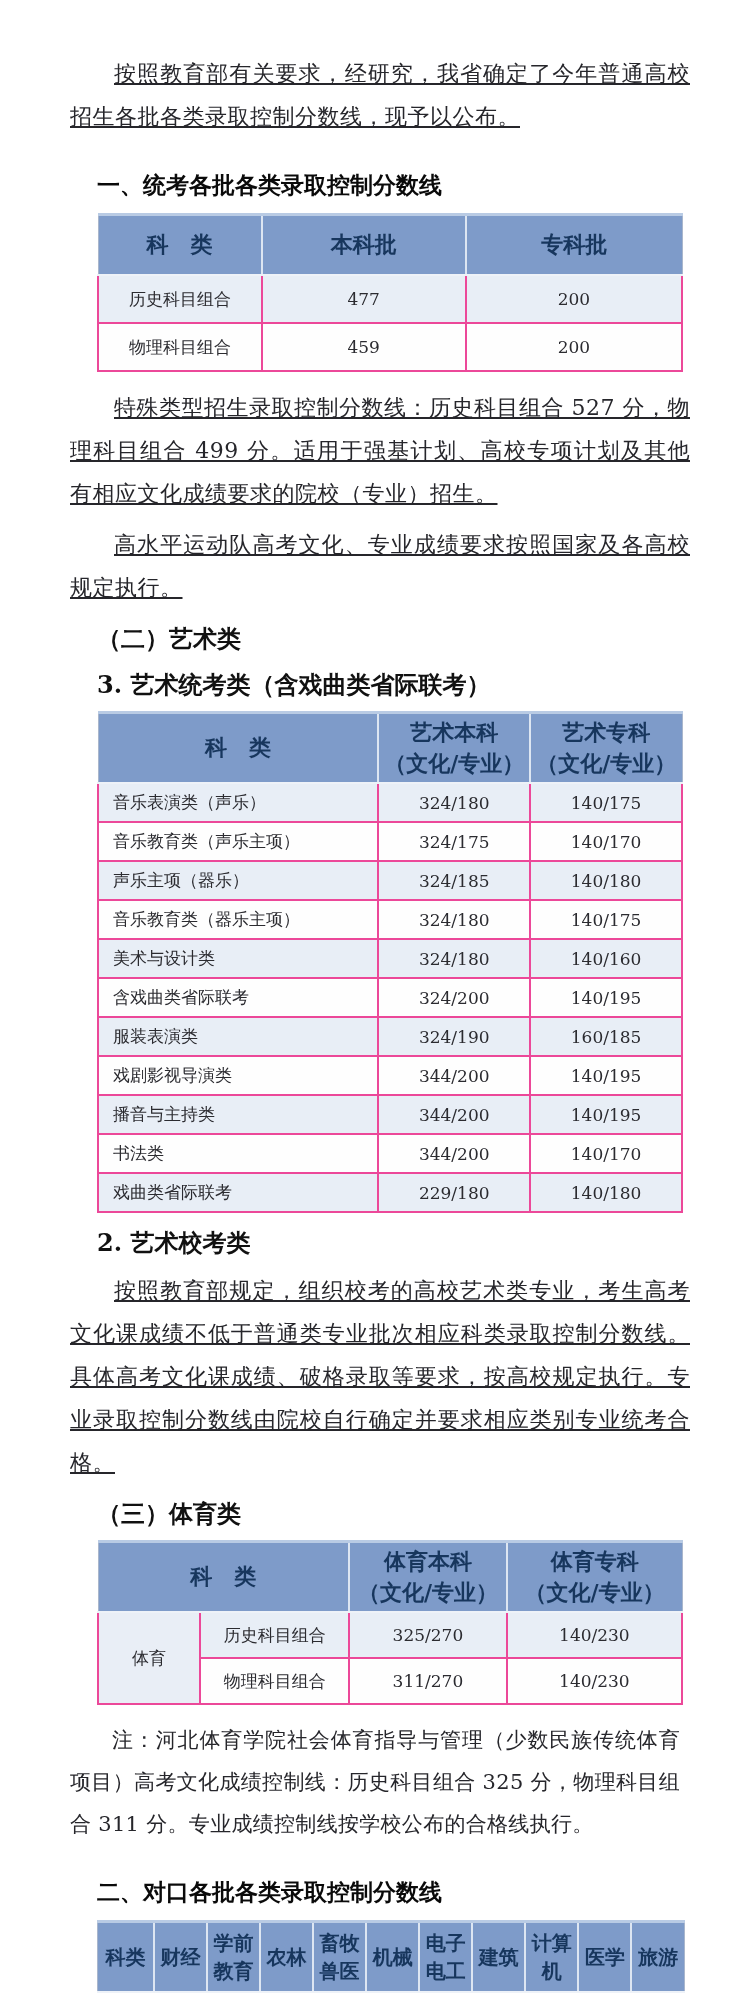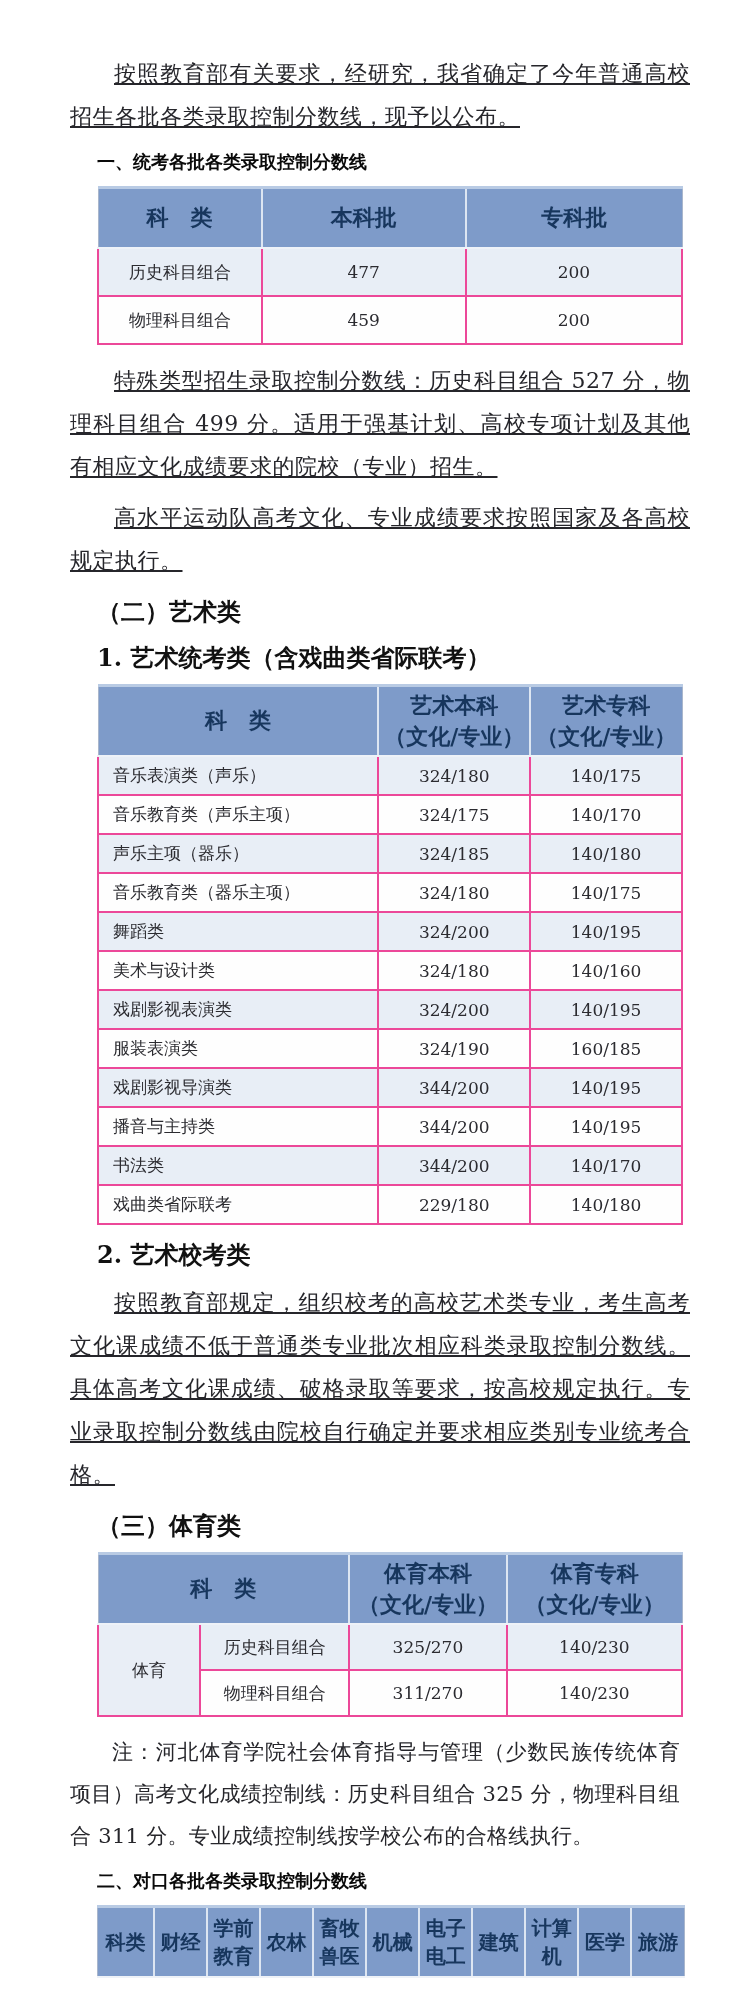--- a/index.html
+++ b/index.html
@@ -17,23 +17,23 @@
     line-height: 43px;
     text-align: justify;
     text-indent: 2em;
     margin: 4px 0 8px 0;
     letter-spacing: 0.5px;
     text-decoration: underline;
   }
   .h1 {
     font-family: "Liberation Sans", "DejaVu Sans", sans-serif;
     font-weight: 700;
-    font-size: 18px;
+    font-size: 23px;
     color: #0a0a0a;
-    margin: 12px 0 12px 27px;
+    margin: 32px 0 12px 27px;
   }
   .h2 {
     font-family: "DejaVu Serif", serif;
     font-weight: 700;
     font-size: 24px;
     color: #111;
     margin: 14px 0 10px 27px;
   }
   .h3 {
     font-family: "DejaVu Serif", serif;
@@ -147,21 +147,21 @@
           <td>459</td>
           <td>200</td>
         </tr>
       </tbody>
   </table>
 
   <p class="body-para">特殊类型招生录取控制分数线：历史科目组合 527 分，物理科目组合 499 分。适用于强基计划、高校专项计划及其他有相应文化成绩要求的院校（专业）招生。</p>
   <p class="body-para">高水平运动队高考文化、专业成绩要求按照国家及各高校规定执行。</p>
 
   <div class="h2">（二）艺术类</div>
-  <div class="h3">1. 艺术统考类（含戏曲类省际联考）</div>
+  <div class="h3">3. 艺术统考类（含戏曲类省际联考）</div>
 
   <table class="tbl art">
     <colgroup>
         <col class="c1">
         <col class="c2">
         <col class="c3">
       </colgroup>
     <thead>
       <tr>
         <th>科　类</th>
@@ -190,31 +190,26 @@
           <td>声乐主项（器乐）</td>
           <td>324/185</td>
           <td>140/180</td>
         </tr>
         <tr>
           <td>音乐教育类（器乐主项）</td>
           <td>324/180</td>
           <td>140/175</td>
         </tr>
         <tr>
-          <td>舞蹈类</td>
-          <td>324/200</td>
-          <td>140/195</td>
-        </tr>
-        <tr>
           <td>美术与设计类</td>
           <td>324/180</td>
           <td>140/160</td>
         </tr>
         <tr>
-          <td>戏剧影视表演类</td>
+          <td>含戏曲类省际联考</td>
           <td>324/200</td>
           <td>140/195</td>
         </tr>
         <tr>
           <td>服装表演类</td>
           <td>324/190</td>
           <td>160/185</td>
         </tr>
         <tr>
           <td>戏剧影视导演类</td>

